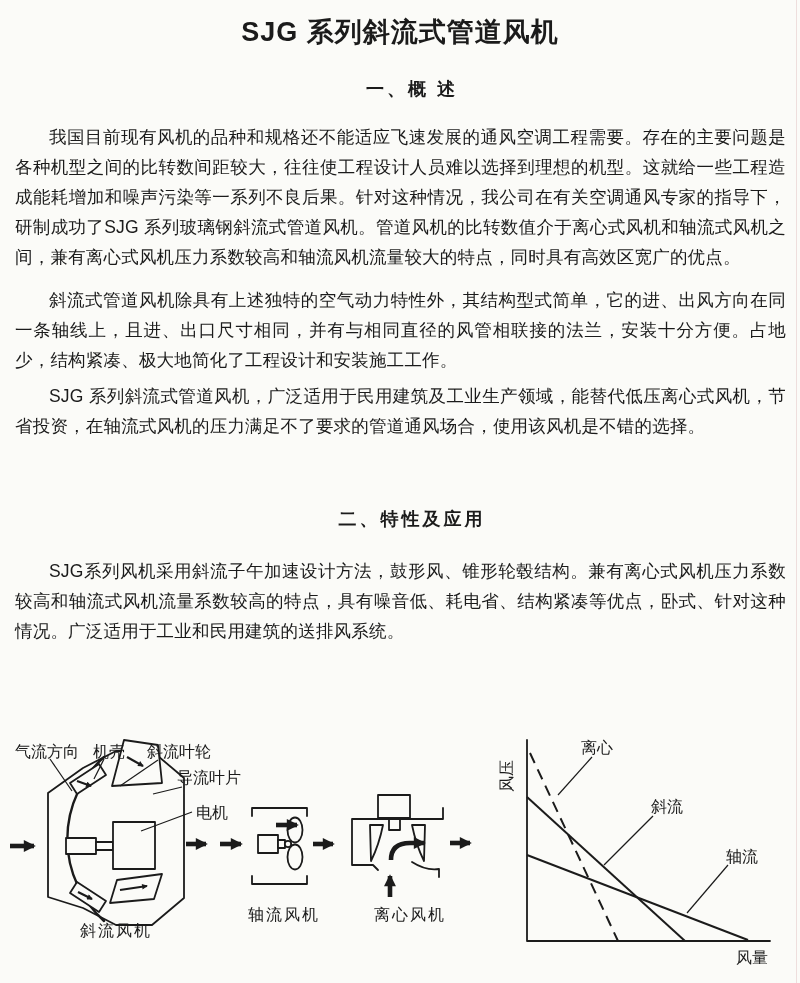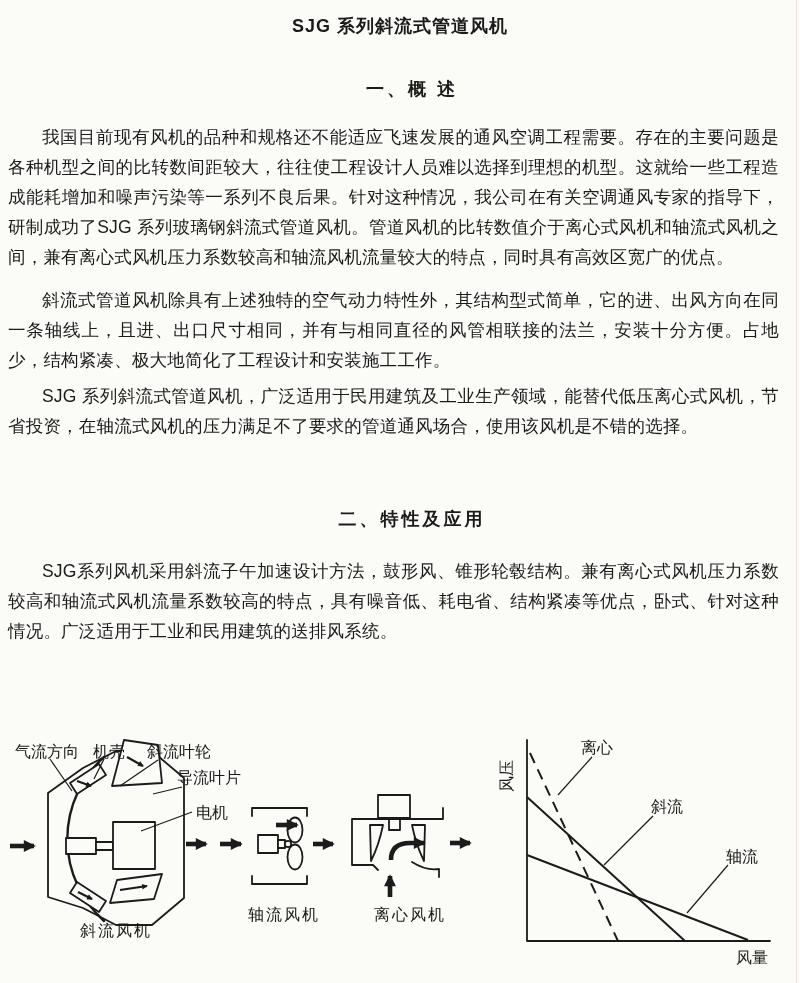--- a/index.html
+++ b/index.html
@@ -5,30 +5,30 @@
   html,body { margin:0; padding:0; background:#ddd; }
   .page {
     position:relative; width:800px; height:983px; margin:0 auto;
     background:#fbfbf8; overflow:hidden;
     font-family:"Liberation Sans", sans-serif; color:#1b1b1b;
   }
   .page::after { content:""; position:absolute; right:3px; top:0; bottom:0; width:1px;
     background:#e3c6c6; opacity:.55; }
   .title {
     position:absolute; top:14px; left:0; width:100%;
-    text-align:center; font-size:18px; font-weight:bold; letter-spacing:1px;
+    text-align:center; font-size:27px; font-weight:bold; letter-spacing:1px;
   }
   .sec-heading {
     position:absolute; left:0; width:100%;
     text-align:center; font-size:18px; font-weight:bold; letter-spacing:3px;padding-left:12px;
   }
   .h1 { top:77px; }
   .h2 { top:507px;text-align:center; }
   .para {
-    position:absolute; left:8px; width:771px; margin:0;
+    position:absolute; left:15px; width:771px; margin:0;
     font-size:17.5px; line-height:30px; text-align:justify;
     text-indent:34px; letter-spacing:0.2px;
   }
   .p1 { top:122px; }
   .p2 { top:285px; }
   .p3 { top:381px; }
   .p4 { top:556px; }
 
   .figure { position:absolute; left:0; top:700px; width:800px; height:283px; }
   .ln   { fill:none; stroke:#1b1b1b; stroke-width:1.8; stroke-linejoin:round; stroke-linecap:round; }

